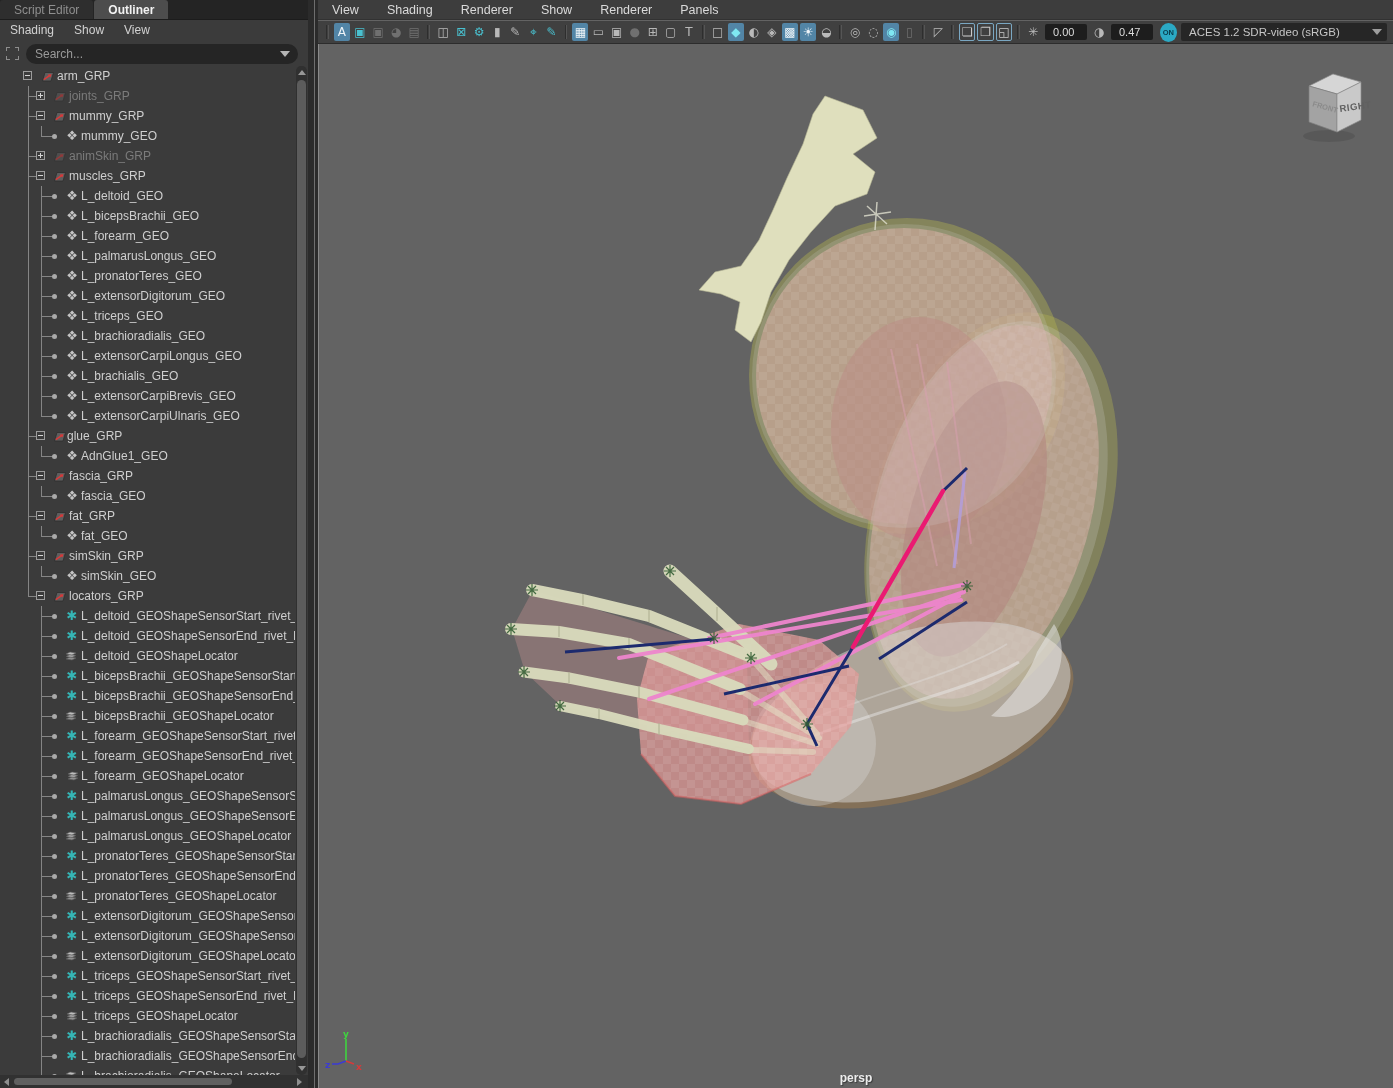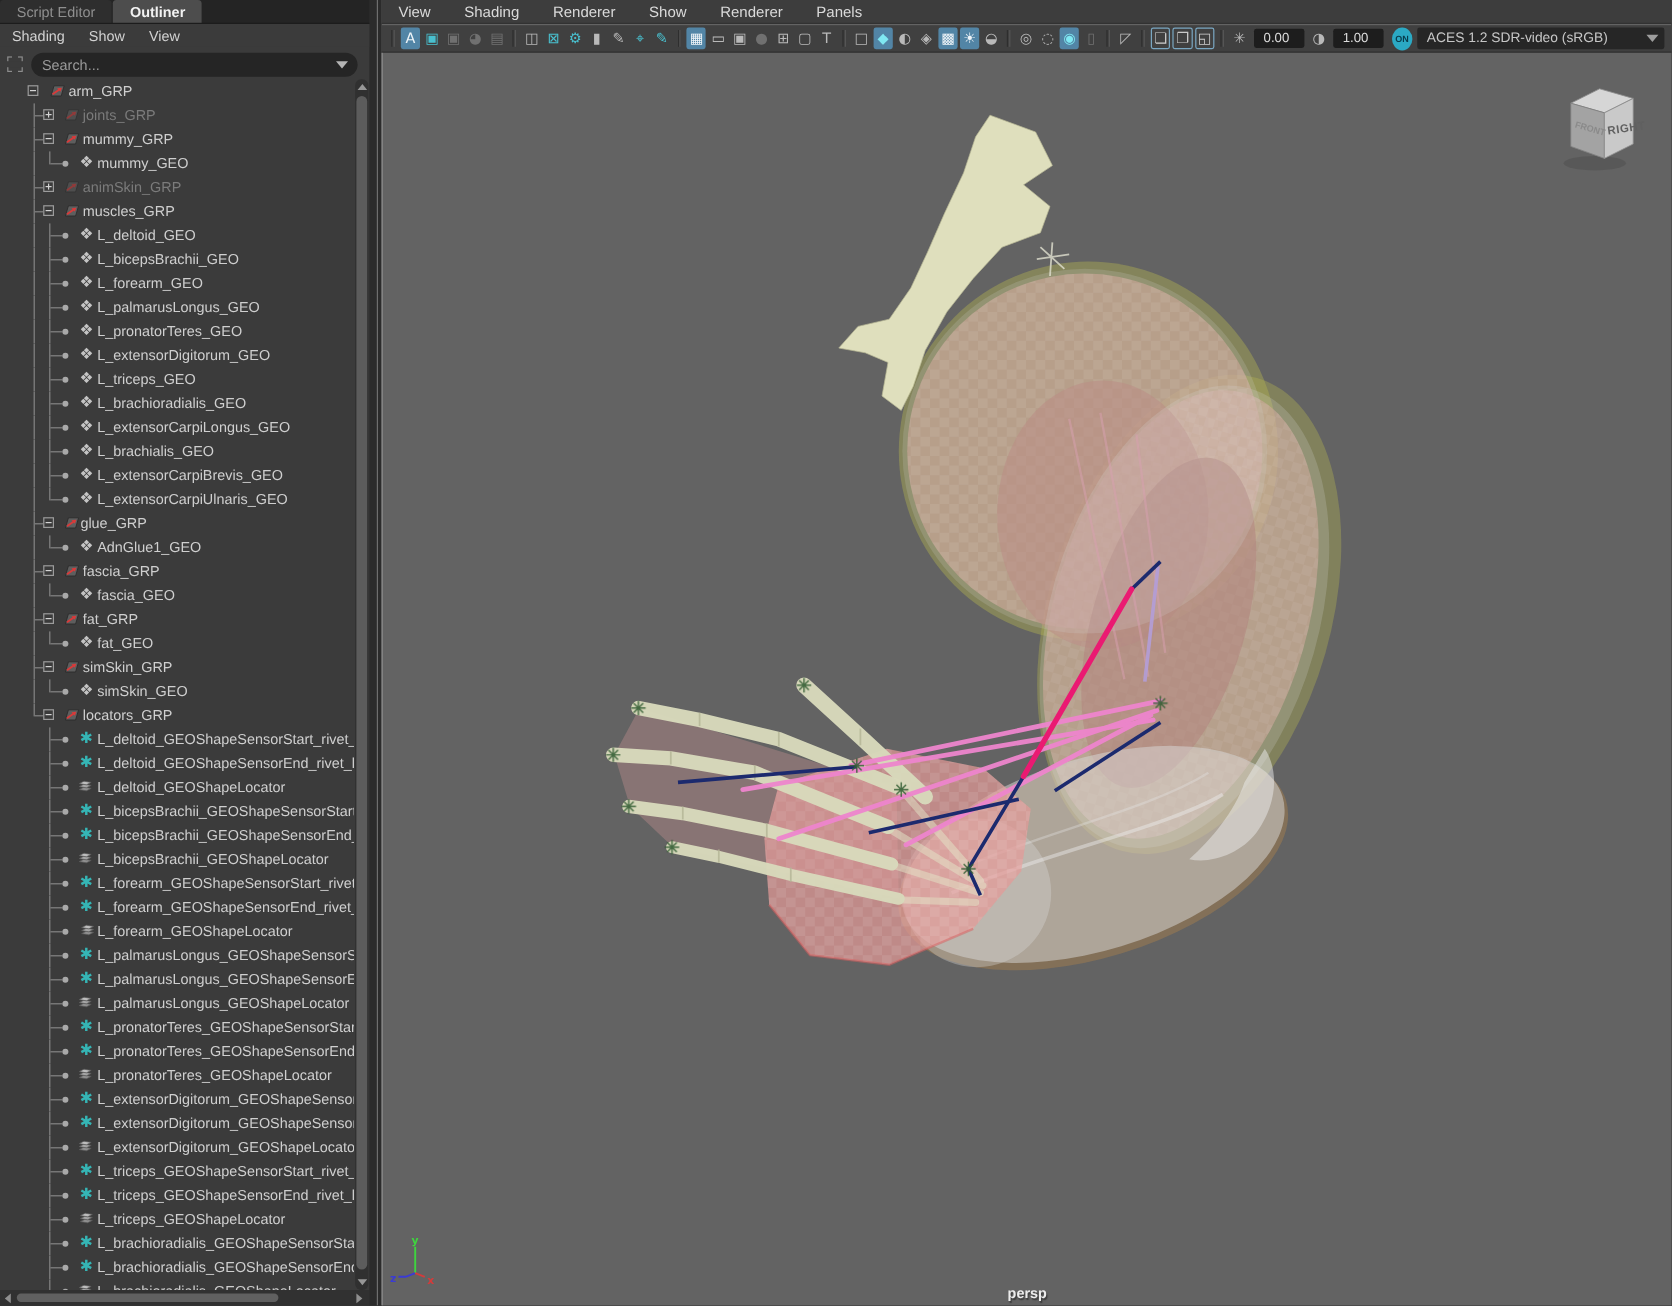--- a/index.html
+++ b/index.html
@@ -613,21 +613,21 @@
         <div class="mi">Shading</div>
         <div class="mi">Renderer</div>
         <div class="mi">Show</div>
         <div class="mi">Renderer</div>
         <div class="mi">Panels</div>
       </div>
     <div class="vp-toolbar">
       <span id="vp-ticons" style="display:contents"><span class="tsep"></span><div class="ticon active">A</div><div class="ticon teal">▣</div><div class="ticon dim">▣</div><div class="ticon dim">◕</div><div class="ticon dim">▤</div><span class="tsep"></span><div class="ticon">◫</div><div class="ticon teal">⊠</div><div class="ticon teal">⚙</div><div class="ticon">▮</div><div class="ticon">✎</div><div class="ticon teal">⌖</div><div class="ticon teal">✎</div><span class="tsep"></span><div class="ticon active">▦</div><div class="ticon">▭</div><div class="ticon">▣</div><div class="ticon dim">●</div><div class="ticon">⊞</div><div class="ticon">▢</div><div class="ticon">T</div><span class="tsep"></span><div class="ticon">□</div><div class="ticon activeteal">◆</div><div class="ticon">◐</div><div class="ticon">◈</div><div class="ticon active">▩</div><div class="ticon active">☀</div><div class="ticon">◒</div><span class="tsep"></span><div class="ticon">◎</div><div class="ticon">◌</div><div class="ticon activeteal">◉</div><div class="ticon dim">▯</div><span class="tsep"></span><div class="ticon">◸</div><span class="tsep"></span><div class="ticon outline">❏</div><div class="ticon outline">❐</div><div class="ticon outline">◱</div><span class="tsep"></span><div class="ticon">✳</div></span>
       <div class="tfield">0.00</div>
       <div class="ticon">◑</div>
-      <div class="tfield">1.00</div>
+      <div class="tfield">0.47</div>
       <div class="onbtn">ON</div>
       <div class="tb-right">
         <div class="cspace">
           <span>ACES 1.2 SDR-video (sRGB)</span>
           <span class="caret"></span>
         </div>
       </div>
     </div>
 
     <div class="vp-canvas">

